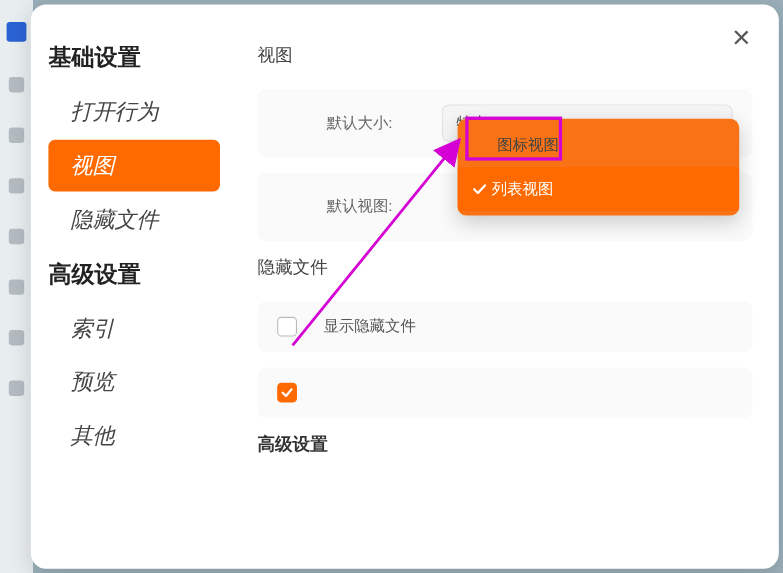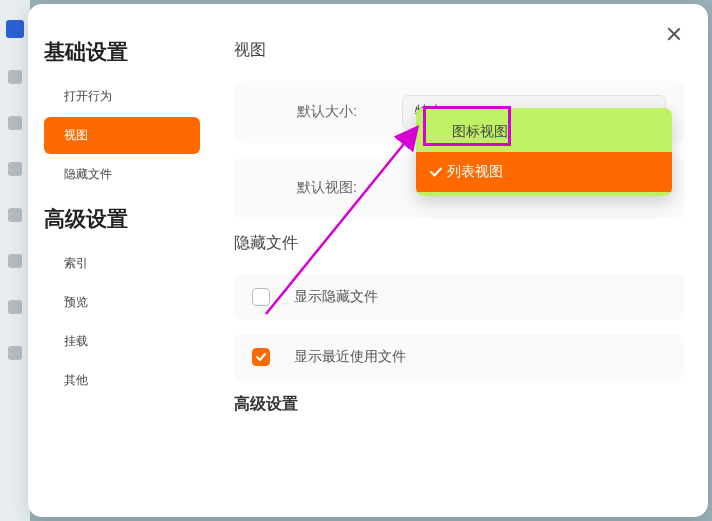--- a/index.html
+++ b/index.html
@@ -64,26 +64,27 @@
     padding: 24px 0 0 10px;
     overflow-y: auto;
   }
   .sidebar-group-title {
     font-size: 21px;
     font-weight: 600;
     color: #222;
     padding: 10px 6px 10px 6px;
   }
   .sidebar-item {
-    font-size: 12px;
+    font-size: 20px;
     color: #444;
     padding: 10px 14px 10px 20px;
     border-radius: 6px;
     margin: 2px 6px 2px 6px;
     cursor: pointer;
+    font-style: italic;
   }
   .sidebar-item.active {
     background: #ff6a00;
     color: #fff;
     font-weight: 500;
   }
   .main {
     flex: 1;
     padding: 28px 24px 0 28px;
     overflow-y: auto;
@@ -156,21 +157,21 @@
     border-color: #ff6a00;
   }
   .chk.checked svg { display:block; }
   .chk svg { display:none; width:12px; height:12px; }
   .chk-label { font-size: 14px; color: #555; padding-left: 14px; }
   .dropdown-menu {
     position: absolute;
     left: 210px;
     top: 104px;
     width: 256px;
-    background: #bef264;
+    background: #f97316;
     border-radius: 8px;
     box-shadow: 0 6px 18px rgba(0,0,0,0.18);
     z-index: 40;
     overflow: hidden;
     padding: 4px 0;
   }
   .dd-item {
     height: 40px;
     display: flex;
     align-items: center;
@@ -232,21 +233,20 @@
 
   <div class="sidebar">
     <div class="sidebar-group-title">基础设置</div>
     <div class="sidebar-item">打开行为</div>
     <div class="sidebar-item active">视图</div>
     <div class="sidebar-item">隐藏文件</div>
 
     <div class="sidebar-group-title">高级设置</div>
     <div class="sidebar-item">索引</div>
     <div class="sidebar-item">预览</div>
-    <div class="sidebar-item">挂载</div>
     <div class="sidebar-item">其他</div>
   </div>
 
   <div class="main">
     <div class="section-title">视图</div>
 
     <div class="row">
       <div class="row-label">默认大小:</div>
       <div class="row-ctrl">
         <div class="select">
@@ -278,21 +278,20 @@
       <div class="chk-label">显示隐藏文件</div>
     </div>
 
 
     <div class="checkbox-row">
       <div class="chk checked">
         <svg viewBox="0 0 12 12">
             <path d="M2 6 L5 9 L10 3" stroke="#fff" stroke-width="2" fill="none" stroke-linecap="round" stroke-linejoin="round"></path>
           </svg>
       </div>
-      <div class="chk-label">显示最近使用文件</div>
     </div>
 
     <div class="section-title2">高级设置</div>
 
     <div class="dropdown-menu">
       <div class="dd-item">
         <span>图标视图</span>
       </div>
       <div class="dd-item selected">
         <span class="tick">

